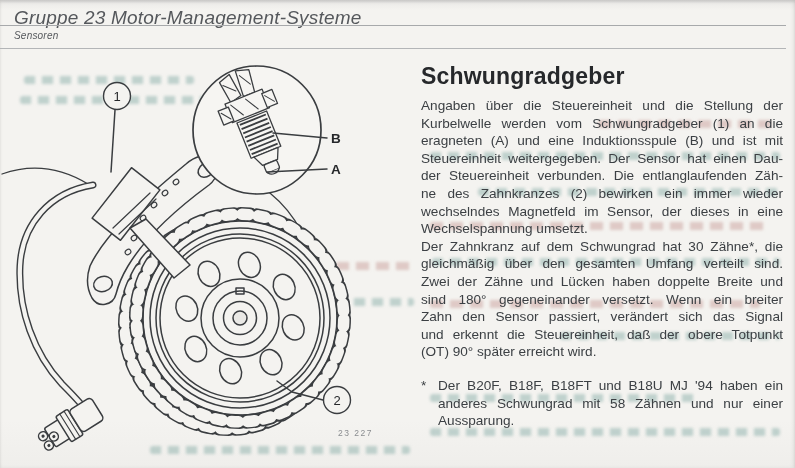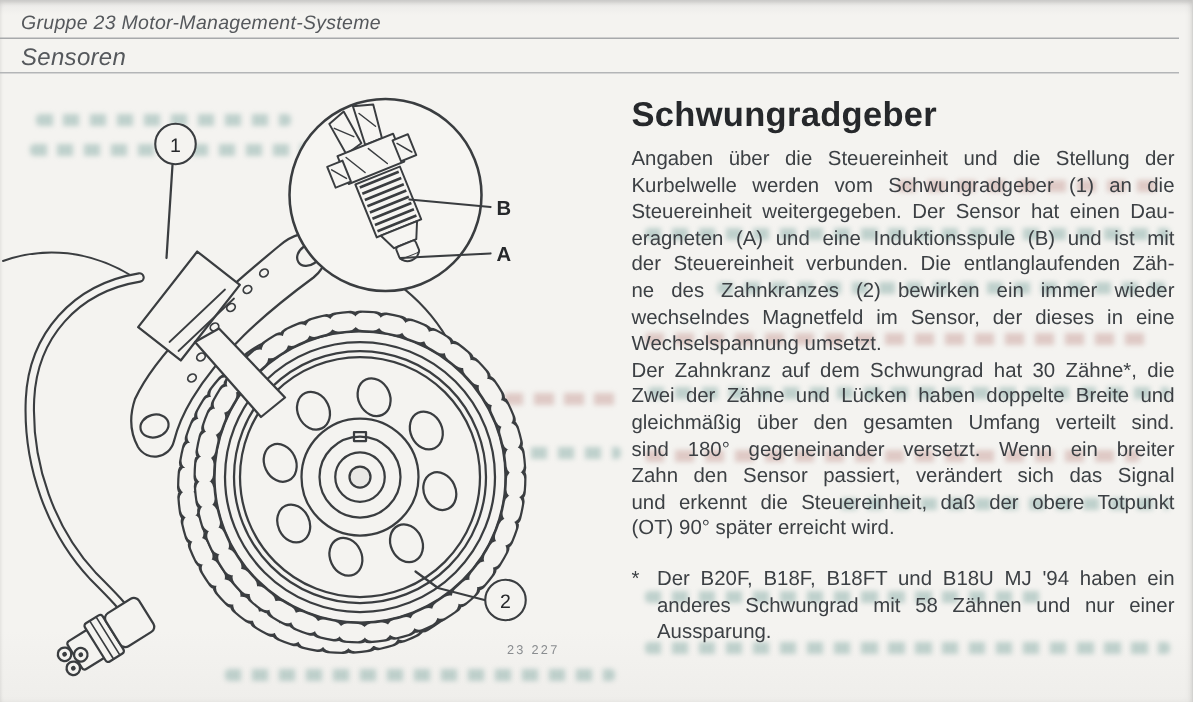--- a/index.html
+++ b/index.html
@@ -3,23 +3,23 @@
 <meta charset="utf-8">
 <style>
   html,body{margin:0;padding:0;background:#d8d8d6;}
   .page{
     position:relative;width:795px;height:468px;overflow:hidden;
     font-family:"Liberation Sans","DejaVu Sans",sans-serif;
     background:linear-gradient(180deg,#e9e8e6 0px,#f4f3f0 10px,#f4f3f0 420px,#efeeeb 468px);
     box-shadow:inset 0 2px 3px rgba(0,0,0,.12), inset -2px 0 4px rgba(0,0,0,.05);
   }
   
-  .hdr-line1{position:absolute;left:14px;top:7px;font-size:13px;font-style:italic;color:#55585c;letter-spacing:.2px;}
+  .hdr-line1{position:absolute;left:14px;top:7px;font-size:19px;font-style:italic;color:#55585c;letter-spacing:.2px;}
   .hdr-rule1{position:absolute;left:0;top:25px;width:786px;height:1px;background:#a7a9ab;}
-  .hdr-line2{position:absolute;left:14px;top:30px;font-size:16px;font-style:italic;color:#55585c;letter-spacing:.2px;}
+  .hdr-line2{position:absolute;left:14px;top:30px;font-size:10px;font-style:italic;color:#55585c;letter-spacing:.2px;}
   .hdr-rule2{position:absolute;left:0;top:48px;width:786px;height:1px;background:#b3b5b7;}
   
   .article{position:absolute;left:421px;top:66px;width:362px;color:#3c4044;}
   .article h2{margin:0;font-size:23px;line-height:20px;color:#26282b;letter-spacing:.2px;}
   .bodytext{margin-top:11px;font-size:13.6px;}
   .line{line-height:17.6px;white-space:nowrap;text-align:justify;text-align-last:justify;color:#3c4044;}
   .line.last{text-align-last:left;}
   .footnote{display:flex;margin-top:16px;font-size:13.6px;}
   .fn-marker{width:17px;flex:0 0 17px;line-height:17.6px;}
   .fn-lines{flex:1;}
@@ -210,29 +210,29 @@
         <text x="338" y="384" font-size="8.5" letter-spacing="1.5" fill="#8a8d90" stroke="none">23 227</text>
       </g>
     </svg>
   </div>
 
   <div class="article">
     <h2>Schwungradgeber</h2>
     <div class="bodytext">
         <div class="line">Angaben über die Steuereinheit und die Stellung der</div>
         <div class="line">Kurbelwelle werden vom Schwungradgeber (1) an die</div>
+        <div class="line">eragneten (A) und eine Induktionsspule (B) und ist mit</div>
         <div class="line">Steuereinheit weitergegeben. Der Sensor hat einen Dau-</div>
-        <div class="line">eragneten (A) und eine Induktionsspule (B) und ist mit</div>
         <div class="line">der Steuereinheit verbunden. Die entlanglaufenden Zäh-</div>
         <div class="line">ne des Zahnkranzes (2) bewirken ein immer wieder</div>
         <div class="line">wechselndes Magnetfeld im Sensor, der dieses in eine</div>
         <div class="line last">Wechselspannung umsetzt.</div>
         <div class="line">Der Zahnkranz auf dem Schwungrad hat 30 Zähne*, die</div>
+        <div class="line">gleichmäßig über den gesamten Umfang verteilt sind.</div>
         <div class="line">Zwei der Zähne und Lücken haben doppelte Breite und</div>
-        <div class="line">gleichmäßig über den gesamten Umfang verteilt sind.</div>
         <div class="line">sind 180° gegeneinander versetzt. Wenn ein breiter</div>
         <div class="line">Zahn den Sensor passiert, verändert sich das Signal</div>
         <div class="line">und erkennt die Steuereinheit, daß der obere Totpunkt</div>
         <div class="line last">(OT) 90° später erreicht wird.</div>
       </div>
     <div class="footnote">
       <div class="fn-marker">*</div>
       <div class="fn-lines">
           <div class="line">Der B20F, B18F, B18FT und B18U MJ '94 haben ein</div>
           <div class="line">anderes Schwungrad mit 58 Zähnen und nur einer</div>

